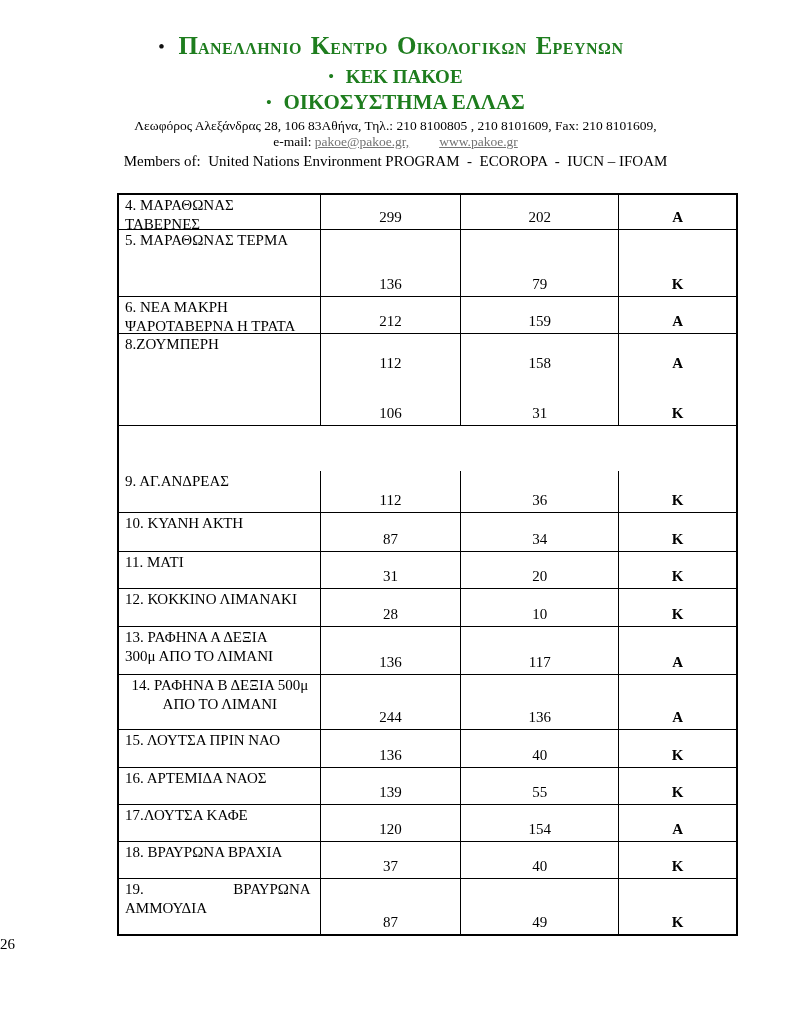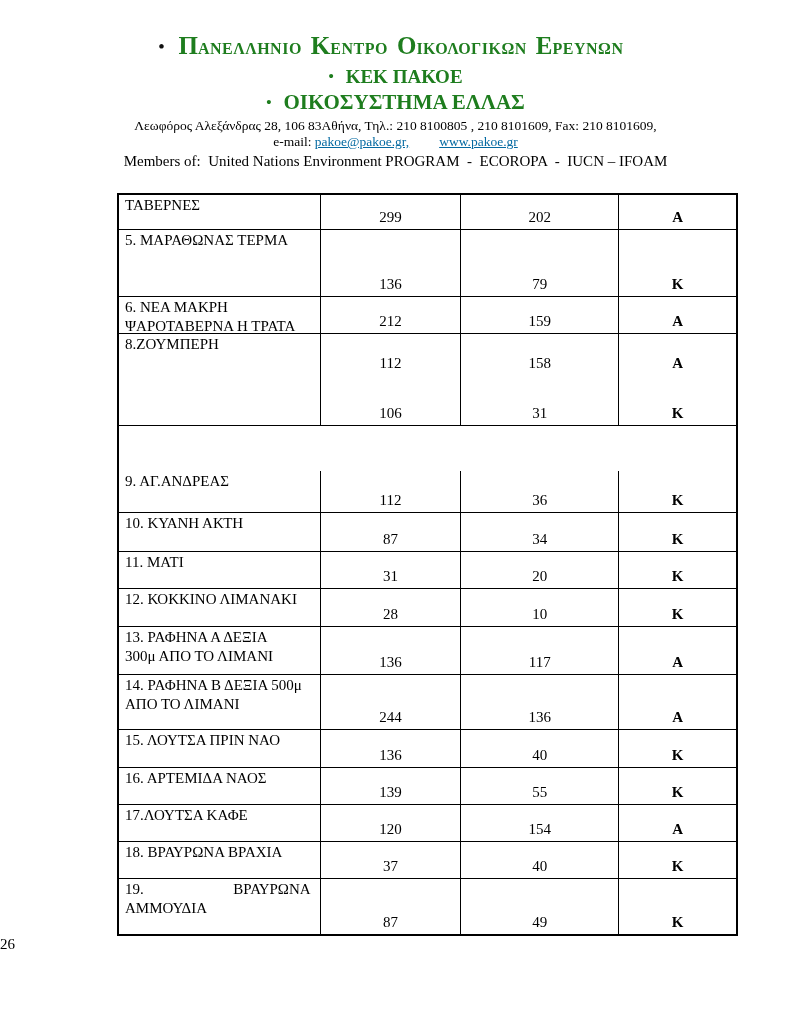--- a/index.html
+++ b/index.html
@@ -20,21 +20,21 @@
   .title1 { font-weight: bold; line-height: 30px; white-space: nowrap; }
   .title1 .bullet1 { color: #111111; font-size: 17px; margin-right: 14px; vertical-align: 2px; }
   .title1 .word { margin-right: 9px; }
   .title1 .big   { font-size: 25px; }
   .title1 .small { font-size: 16px; letter-spacing: 0.5px; }
   .title2 { font-weight: bold; font-size: 19px; line-height: 24px; }
   .title3 { font-weight: bold; font-size: 21px; line-height: 26px; }
   .title2 .bullet, .title3 .bullet { margin-right: 12px; font-size: 15px; vertical-align: 2px; }
   .addr  { font-size: 13.5px; line-height: 16px; margin-top: 3px; }
   .mailline { font-size: 13.5px; line-height: 16px; }
-  .mailline a { color: #0369a1; }
+  .mailline a { color: #737373; }
   .weblink { margin-left: 30px; }
   .members { font-size: 15px; line-height: 21px; margin-top: 1px; white-space: pre-wrap; }
 
   
   .results-table {
     position: absolute;
     left: 117px; top: 193px;
     width: 621px;
     border: 2px solid #000000;
   }
@@ -78,20 +78,21 @@
     <div class="addr">Λεωφόρος Αλεξάνδρας 28, 106 83Αθήνα, Τηλ.: 210 8100805 , 210 8101609, Fax: 210 8101609,</div>
     <div class="mailline">
       <span>e-mail: </span><a href="#">pakoe@pakoe.gr,</a><a href="#" class="weblink">www.pakoe.gr</a>
     </div>
     <div class="members">Members of:  United Nations Environment PROGRAM  -  ECOROPA  -  IUCN – IFOAM</div>
   </div>
 
   <div class="results-table">
       <div class="t-row" style="height: 35px;">
         <div class="cell c-loc">
+          <div class="">4. ΜΑΡΑΘΩΝΑΣ</div>
           <div class="">ΤΑΒΕΡΝΕΣ</div>
         </div>
         <div class="cell c-v1 num-cell">
           <div class="">299</div>
         </div>
         <div class="cell c-v2 num-cell">
           <div class="">202</div>
         </div>
         <div class="cell c-cat num-cell">
           <div class="">Α</div>
@@ -207,21 +208,21 @@
         <div class="cell c-v1 num-cell">
           <div class="">136</div>
         </div>
         <div class="cell c-v2 num-cell">
           <div class="">117</div>
         </div>
         <div class="cell c-cat num-cell">
           <div class="">Α</div>
         </div>
       </div>
-      <div class="t-row" style="height: 55px;">
+      <div class="t-row" style="height: 55px; text-align: center;">
         <div class="cell c-loc">
           <div class="">14. ΡΑΦΗΝΑ Β ΔΕΞΙΑ 500μ</div>
           <div class="">ΑΠΟ ΤΟ ΛΙΜΑΝΙ</div>
         </div>
         <div class="cell c-v1 num-cell">
           <div class="">244</div>
         </div>
         <div class="cell c-v2 num-cell">
           <div class="">136</div>
         </div>

